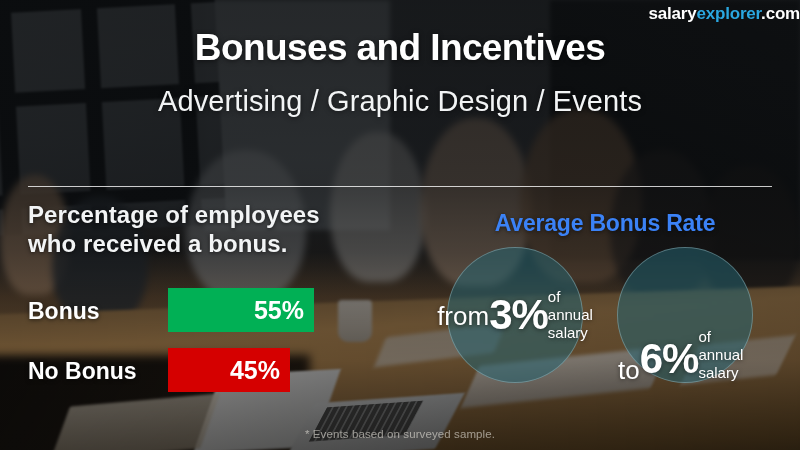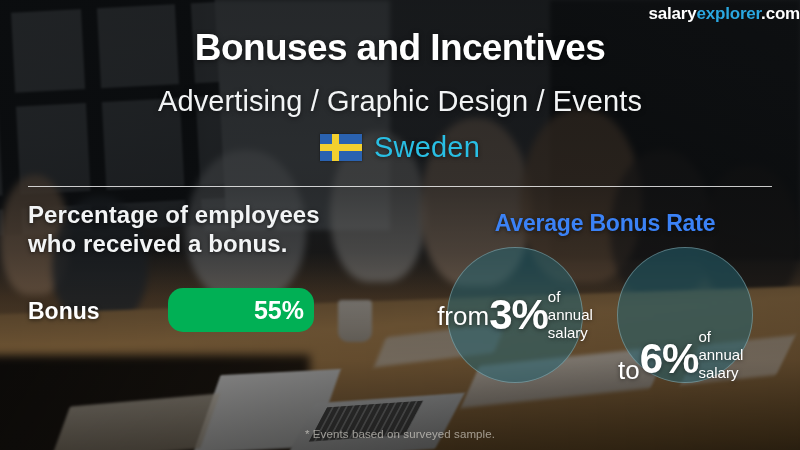--- a/index.html
+++ b/index.html
@@ -169,21 +169,20 @@
   .bar-label {
     position:absolute; left:0; top:8px;
     color:#ffffff; font-size:23px; font-weight:bold;
     text-shadow:0 1px 4px rgba(0,0,0,.6);
     line-height:30px;
   }
   .bar {
     position:absolute; left:140px; top:0; height:44px;
     display:flex; align-items:center; justify-content:flex-end;
     padding-right:10px;
-    border-radius:15px;
   }
   .bar-val { color:#ffffff; font-size:25px; font-weight:bold; line-height:28px; }
   .bar-green { background:#01b055; }
   .bar-red   { background:#d50000; }
 
   
   .rate-title {
     position:absolute; left:420px; top:210px; width:370px;
     text-align:center; color:#3b82f6;
     font-size:23px; font-weight:bold; letter-spacing:-.2px;
@@ -248,41 +247,43 @@
   <div class="content">
 
     <div class="logo">
       <span class="w">salary</span><span class="b">explorer</span><span class="w">.com</span>
     </div>
 
     <div class="title">Bonuses and Incentives</div>
 
     <div class="subtitle">Advertising / Graphic Design / Events</div>
 
-    <div class="country">
-      <span class="flag"></span>
-      <span class="country-name">Sweden</span>
-    </div>
 
     <div class="divider"></div>
 
     <div class="lead">
       <div>Percentage of employees</div>
       <div>who received a bonus.</div>
     </div>
 
     <div class="bars">
 
       <div class="bar-row">
         <div class="bar-label">Bonus</div>
         <div class="bar bar-green" style="width:146px">
           <span class="bar-val">55%</span>
         </div>
       </div>
 
+      <div class="bar-row">
+        <div class="bar-label">No Bonus</div>
+        <div class="bar bar-red" style="width:122px">
+          <span class="bar-val">45%</span>
+        </div>
+      </div>
 
     </div>
 
     <div class="rate-title">Average Bonus Rate</div>
 
     <div class="circle circle-left">
       <div class="c-word">from</div>
       <div class="c-pct">3%</div>
       <div class="c-note">of annual salary</div>
     </div>

